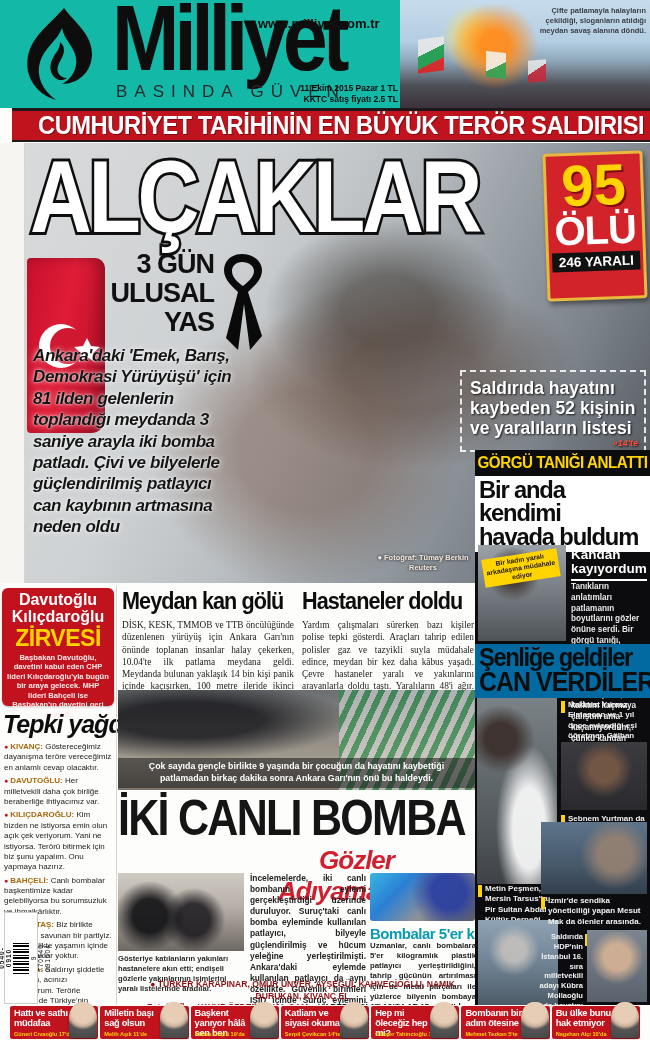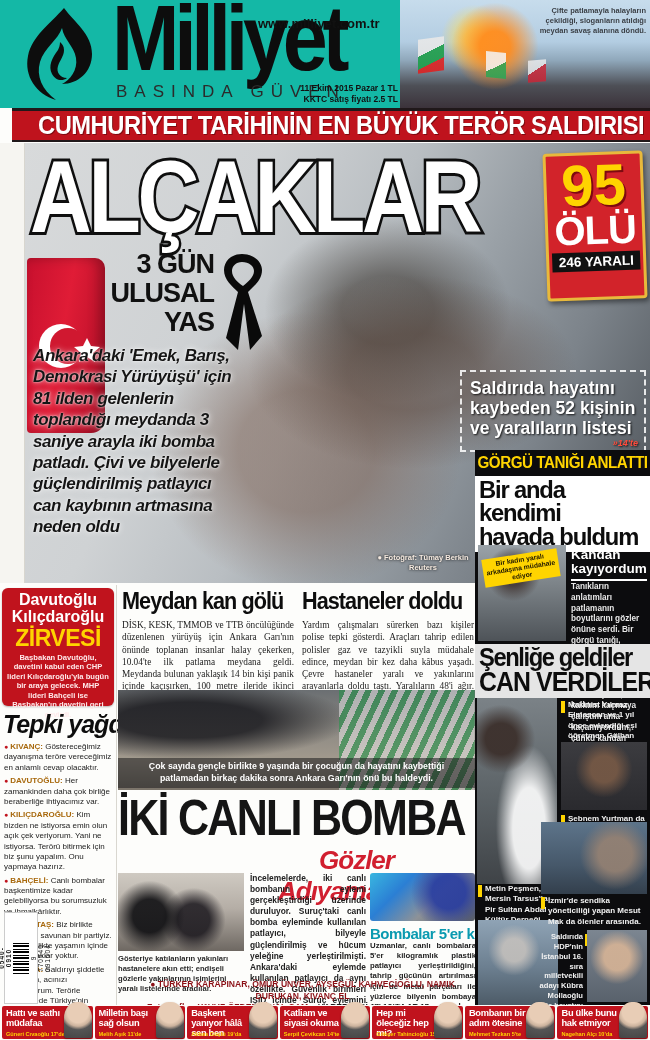--- a/index.html
+++ b/index.html
@@ -168,21 +168,21 @@
     background:
       radial-gradient(circle at 40% 30%, rgba(70,60,58,.95) 0 14%, rgba(70,60,58,0) 32%),
       linear-gradient(180deg,#9aa2a8 0%,#7d8489 40%,#4e5358 100%);
   }
   .witness-caption {
     position:absolute; left:8px; top:104px; width:76px; transform:rotate(-9deg);
     background:#ffd400; color:#201800; font-size:6.8px; font-weight:700; padding:2px 3px; line-height:1.2; text-align:center;
   }
   .kandan { position:absolute; left:96px; top:98px; width:76px; color:#fff; font-size:13.5px; font-weight:900; line-height:1.05; border-bottom:2px solid #fff; padding-bottom:3px; }
   .rsb-body1 { position:absolute; left:96px; top:132px; width:76px; color:#e9e9e9; font-size:8.2px; font-weight:700; line-height:1.32; }
-  .rsb-head2 { position:absolute; left:0; top:194px; width:175px; background:#e5e5e5; padding:2px 4px 3px; }
+  .rsb-head2 { position:absolute; left:0; top:194px; width:175px; background:#0369a1; padding:2px 4px 3px; }
   .rsb-head2 .a { font-size:25px; font-weight:900; color:#0d0d0d; letter-spacing:-1.5px; line-height:.95; display:block; transform:scaleX(.95); transform-origin:left; white-space:nowrap; }
   .rsb-head2 .b { font-size:27px; font-weight:900; color:#0d0d0d; letter-spacing:-1px; line-height:.95; display:block; transform:scaleX(.92); transform-origin:left; white-space:nowrap; }
   .wedding-photo { position:absolute; left:2px; top:248px; width:80px; height:186px;
     background:
       radial-gradient(circle at 30% 22%, rgba(60,48,44,.95) 0 10%, rgba(60,48,44,0) 22%),
       radial-gradient(ellipse at 65% 70%, rgba(255,255,255,.9) 0 22%, rgba(255,255,255,0) 45%),
       linear-gradient(180deg,#7b8287 0%,#5d6468 50%,#3f4347 100%);
   }
   .ycap { position:relative; padding-left:7px; color:#f1f1f1; font-size:8px; font-weight:700; line-height:1.3; }
   .ycap::before { content:""; position:absolute; left:0; top:1px; width:4px; height:12px; background:#ffd400; }
@@ -194,21 +194,21 @@
   .metin-photo { position:absolute; left:3px; top:470px; width:80px; height:86px;
     background: radial-gradient(circle at 45% 35%, rgba(200,195,190,.85) 0 16%, rgba(200,195,190,0) 36%), linear-gradient(180deg,#8fa3b5 0%,#6c7f90 55%,#4c5a66 100%); }
   .mesut-photo { position:absolute; left:66px; top:372px; width:106px; height:72px;
     background: radial-gradient(circle at 70% 45%, rgba(150,130,115,.9) 0 20%, rgba(150,130,115,0) 42%), linear-gradient(180deg,#5d748a 0%,#46586a 60%,#333f4c 100%); }
   .cap4 { position:absolute; left:66px; top:446px; width:106px; }
   .cap5 { position:absolute; left:64px; top:482px; width:44px; text-align:right; color:#f1f1f1; font-size:7.6px; font-weight:700; line-height:1.3; }
   .cap5::after { content:""; position:absolute; right:-6px; top:2px; width:4px; height:12px; background:#ffd400; }
   .kubra-photo { position:absolute; left:112px; top:480px; width:60px; height:72px;
     background: radial-gradient(circle at 50% 38%, rgba(215,180,150,.9) 0 24%, rgba(215,180,150,0) 50%), linear-gradient(180deg,#7c8691 0%,#59626c 100%); }
   
-  .strip { position:absolute; left:0; top:1005px; width:650px; height:35px; background:#fdfdfb; display:flex; gap:2px; padding:1px 2px; }
+  .strip { position:absolute; left:0; top:1005px; width:650px; height:35px; background:#fdfdfb; display:flex; gap:2px; padding:1px 10px; }
   .colcell { position:relative; flex:1 1 0; background:#c0131d; border-radius:2px; overflow:visible; }
   .colcell .ctitle { position:absolute; left:4px; top:3px; width:58px; font-size:9.3px; font-weight:900; color:#fff; line-height:1.05; letter-spacing:-.3px; }
   .colcell .cby { position:absolute; left:4px; bottom:2px; width:60px; font-size:5.6px; font-weight:700; color:#ffd400; white-space:nowrap; overflow:hidden; }
   .headshot { position:absolute; right:1px; top:-4px; width:28px; height:36px; border-radius:45% 45% 8% 8%;
     background: radial-gradient(circle at 50% 28%, #e8cdb6 0 36%, #cbb29d 48%, #555 60%, #444 100%); box-shadow:0 1px 2px rgba(0,0,0,.4); }
   .fold-mark { position:absolute; left:322px; top:2px; width:10px; height:2px; background:#999; }
 </style>
 </head>
 <body>
 
@@ -273,21 +273,21 @@
   <div class="summit-box">
     <div class="summit-l1">Davutoğlu</div>
     <div class="summit-l1">Kılıçdaroğlu</div>
     <div class="summit-l3">ZİRVESİ</div>
     <div class="summit-body">Başbakan Davutoğlu, davetini kabul eden CHP lideri Kılıçdaroğlu'yla bugün bir araya gelecek. MHP lideri Bahçeli ise Başbakan'ın davetini geri çevirdi.</div>
   </div>
 
   <div class="reactions-title">Tepki yağdı</div>
   <div class="reactions">
     <p><span class="bullet">● </span><span class="rname">KIVANÇ:</span><span> Göstereceğimiz dayanışma teröre vereceğimiz en anlamlı cevap olacaktır.</span></p>
-    <p><span class="bullet">● </span><span class="rname">DAVUTOĞLU:</span><span> Her zamankinden daha çok birliğe beraberliğe ihtiyacımız var.</span></p>
+    <p><span class="bullet">● </span><span class="rname">DAVUTOĞLU:</span><span> Her milletvekili daha çok birliğe beraberliğe ihtiyacımız var.</span></p>
     <p><span class="bullet">● </span><span class="rname">KILIÇDAROĞLU:</span><span> Kim bizden ne istiyorsa emin olun açık çek veriyorum. Yani ne istiyorsa. Terörü bitirmek için biz şunu yapalım. Onu yapmaya hazırız.</span></p>
     <p><span class="bullet">● </span><span class="rname">BAHÇELİ:</span><span> Canlı bombalar başkentimize kadar gelebiliyorsa bu sorumsuzluk ve ihmalkârlıktır.</span></p>
     <p><span class="bullet">● </span><span class="rname">DEMİRTAŞ:</span><span> Biz birlikte yaşamayı savunan bir partiyiz. Ama o birlikte yaşamın içinde böyle alçaklar yoktur.</span></p>
     <p><span class="bullet">● </span><span class="rname">OBAMA:</span><span> Saldırıyı şiddetle kınıyorum, acınızı paylaşıyorum. Terörle mücadelede Türkiye'nin yanında yer almaya devam edeceğiz.</span></p>
     <p><span class="bullet">● </span><span class="rname">PUTİN:</span><span> Menfur saldırıyı düzenleyenlerin ve azmettirenlerin gereken cezayı alacağını ümit ediyoruz.</span></p>
 
   </div>
 
   <div class="barcode-wrap">
     <div class="barcode-rot">

